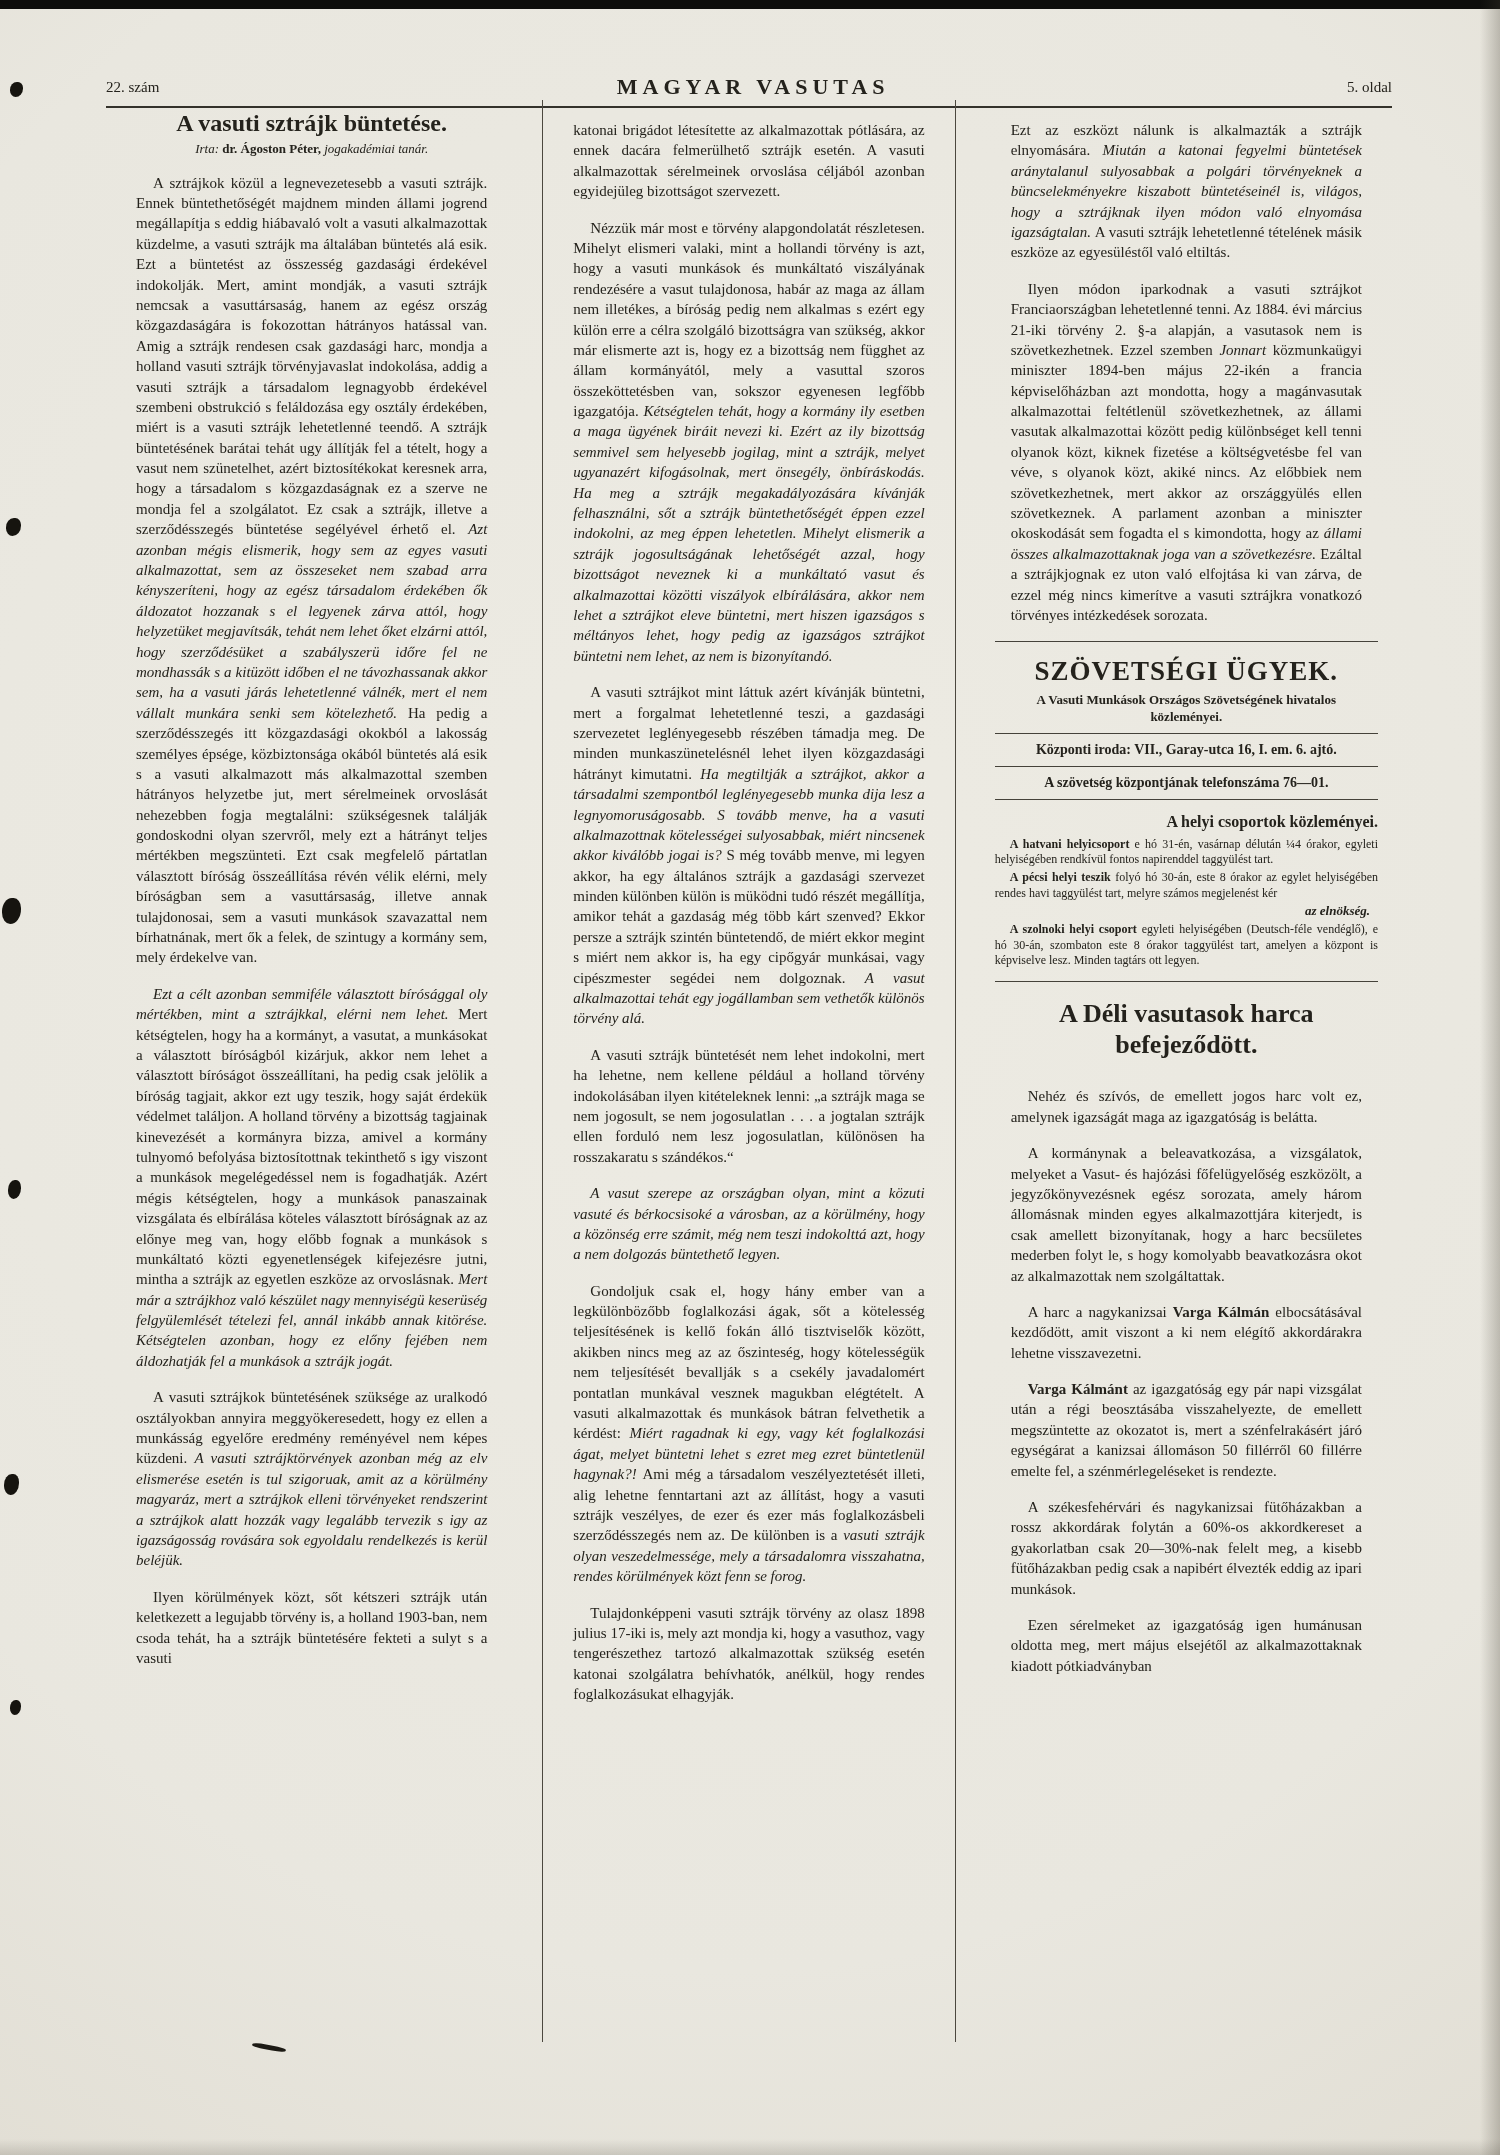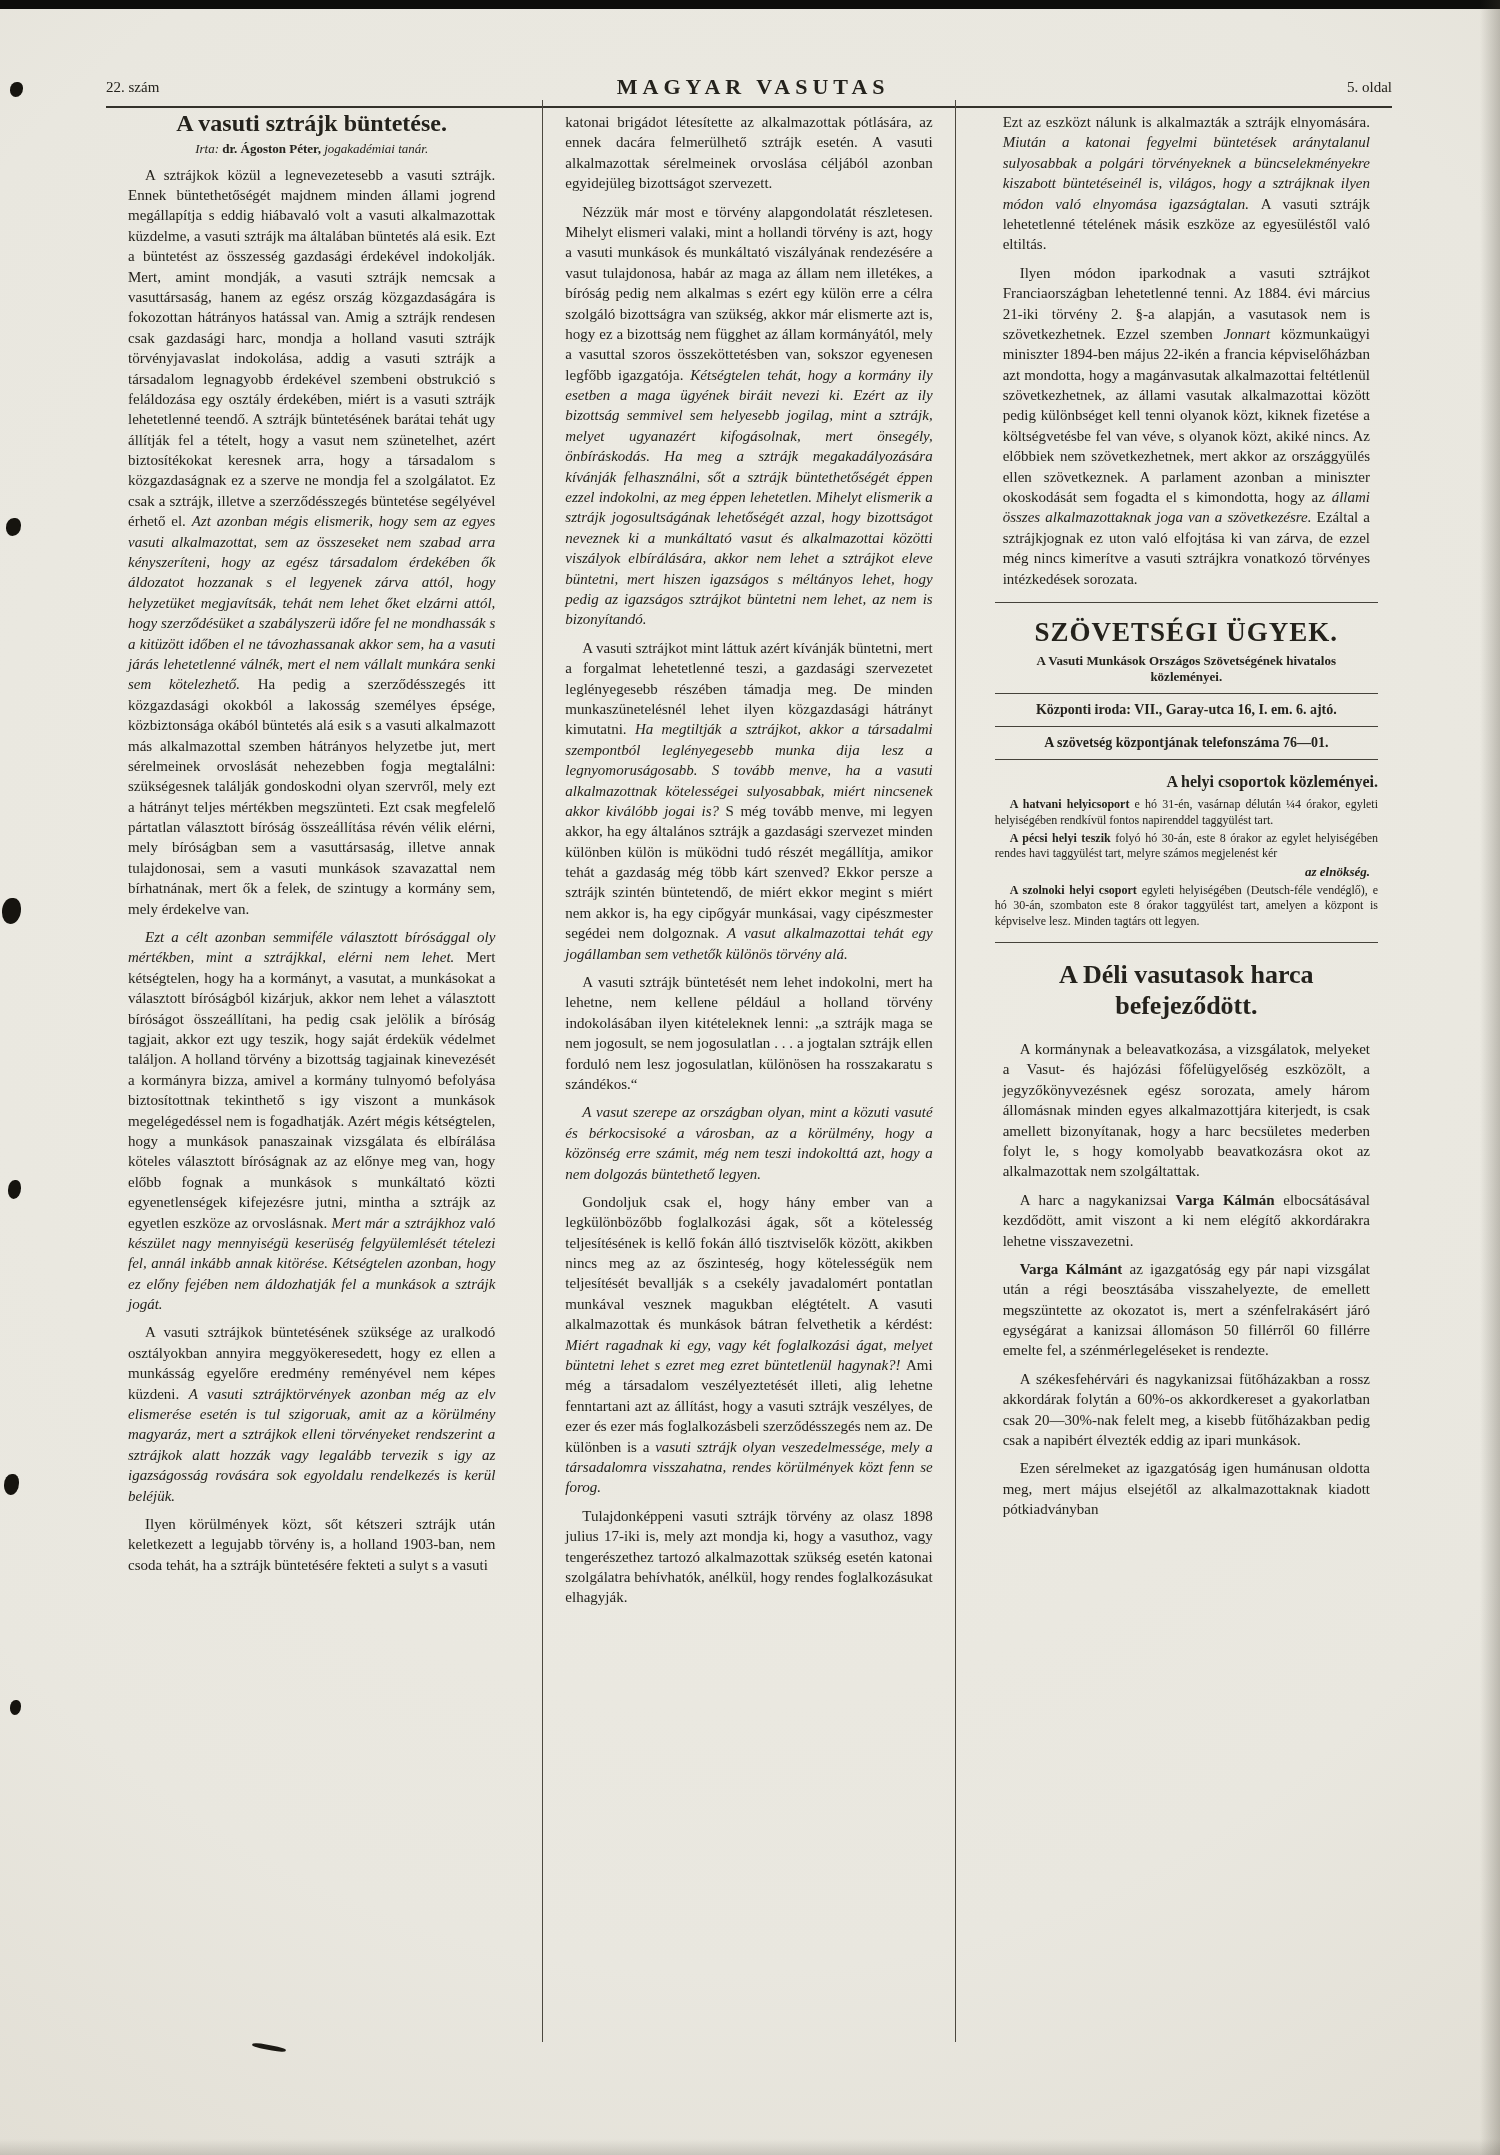--- a/index.html
+++ b/index.html
@@ -20,21 +20,21 @@
   .pen-mark{position:absolute;left:252px;top:2045px;width:34px;height:5px;background:#1c1a14;border-radius:40%;transform:rotate(10deg);}
 
   .header{position:absolute;top:74px;left:106px;right:108px;display:flex;align-items:center;justify-content:space-between;border-bottom:2px solid #34322b;padding-bottom:6px;}
   .issue,.pageno{font-size:15px;}
   .masthead{font-size:22px;font-weight:bold;letter-spacing:5px;}
 
   .columns{position:absolute;top:100px;left:106px;right:108px;display:flex;align-items:stretch;gap:25px;}
   .col{flex:1 1 0;padding:4px 14px 0;min-height:1938px;}
   .col-mid{border-left:1px solid #4c483f;border-right:1px solid #4c483f;}
 
-  .para,.para-flush{font-size:15px;line-height:1.36;text-align:justify;margin:8px;font-family:Liberation Serif, serif;}
+  .para,.para-flush{font-size:15px;line-height:1.36;text-align:justify;margin:16px;font-family:Liberation Serif, serif;}
   .para{text-indent:17px;}
   .it{font-style:italic;}
   .bd{font-weight:bold;}
   .article-title{font-size:24px;font-weight:bold;text-align:center;margin:6px 0 3px;line-height:1.15;}
   .byline{font-size:13px;text-align:center;margin-bottom:8px;}
   .section-title{font-size:27px;font-weight:bold;text-align:center;letter-spacing:1px;border-top:1px solid #45423a;margin-top:13px;padding-top:14px;}
   .subhead{font-size:13px;font-weight:bold;text-align:center;line-height:1.25;padding:5px 20px 8px;border-bottom:1px solid #45423a;}
   .notice{font-size:14px;font-weight:bold;text-align:center;padding:8px 0;border-bottom:1px solid #45423a;}
   .group-title{font-size:16px;font-weight:bold;text-align:right;margin:13px 0 6px;}
   .item{font-size:12px;line-height:1.3;text-align:justify;text-indent:15px;margin:0 0 2px;}
@@ -86,20 +86,21 @@
         <div class="section-title">SZÖVETSÉGI ÜGYEK.</div>
         <div class="subhead">A Vasuti Munkások Országos Szövetségének hivatalos közleményei.</div>
         <div class="notice">Központi iroda: VII., Garay-utca 16, I. em. 6. ajtó.</div>
         <div class="notice">A szövetség központjának telefonszáma 76—01.</div>
         <div class="group-title">A helyi csoportok közleményei.</div>
         <div class="item"><span class="bd">A hatvani helyicsoport</span><span> e hó 31-én, vasárnap délután ¼4 órakor, egyleti helyiségében rendkívül fontos napirenddel taggyülést tart.</span></div>
         <div class="item"><span class="bd">A pécsi helyi teszik</span><span> folyó hó 30-án, este 8 órakor az egylet helyiségében rendes havi taggyülést tart, melyre számos megjelenést kér</span></div>
         <div class="signature">az elnökség.</div>
         <div class="item"><span class="bd">A szolnoki helyi csoport</span><span> egyleti helyiségében (Deutsch-féle vendéglő), e hó 30-án, szombaton este 8 órakor taggyülést tart, amelyen a központ is képviselve lesz. Minden tagtárs ott legyen.</span></div>
         <div class="article-title2">A Déli vasutasok harca befejeződött.</div>
+        <div class="para">Nehéz és szívós, de emellett jogos harc volt ez, amelynek igazságát maga az igazgatóság is belátta.</div>
         <div class="para">A kormánynak a beleavatkozása, a vizsgálatok, melyeket a Vasut- és hajózási főfelügyelőség eszközölt, a jegyzőkönyvezésnek egész sorozata, amely három állomásnak minden egyes alkalmazottjára kiterjedt, is csak amellett bizonyítanak, hogy a harc becsületes mederben folyt le, s hogy komolyabb beavatkozásra okot az alkalmazottak nem szolgáltattak.</div>
         <div class="para"><span>A harc a nagykanizsai </span><span class="bd">Varga Kálmán</span><span> elbocsátásával kezdődött, amit viszont a ki nem elégítő akkordárakra lehetne visszavezetni.</span></div>
         <div class="para"><span class="bd">Varga Kálmánt</span><span> az igazgatóság egy pár napi vizsgálat után a régi beosztásába visszahelyezte, de emellett megszüntette az okozatot is, mert a szénfelrakásért járó egységárat a kanizsai állomáson 50 fillérről 60 fillérre emelte fel, a szénmérlegeléseket is rendezte.</span></div>
         <div class="para">A székesfehérvári és nagykanizsai fütőházakban a rossz akkordárak folytán a 60%-os akkordkereset a gyakorlatban csak 20—30%-nak felelt meg, a kisebb fütőházakban pedig csak a napibért élvezték eddig az ipari munkások.</div>
         <div class="para">Ezen sérelmeket az igazgatóság igen humánusan oldotta meg, mert május elsejétől az alkalmazottaknak kiadott pótkiadványban</div>
       </div>
   </div>
 </div>
 
 </body></html>

